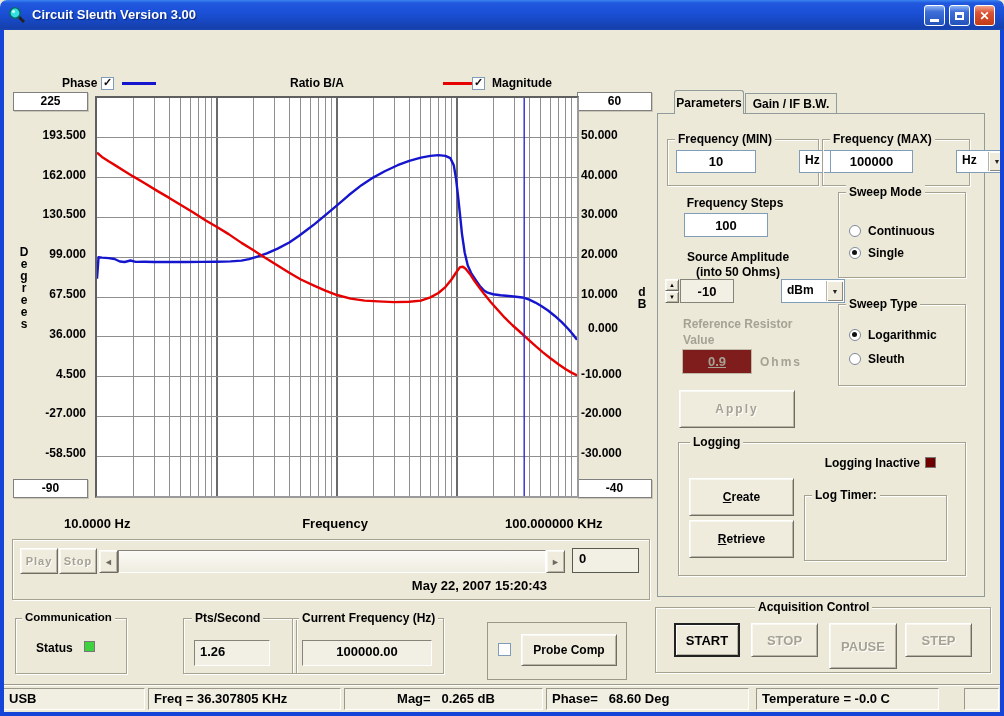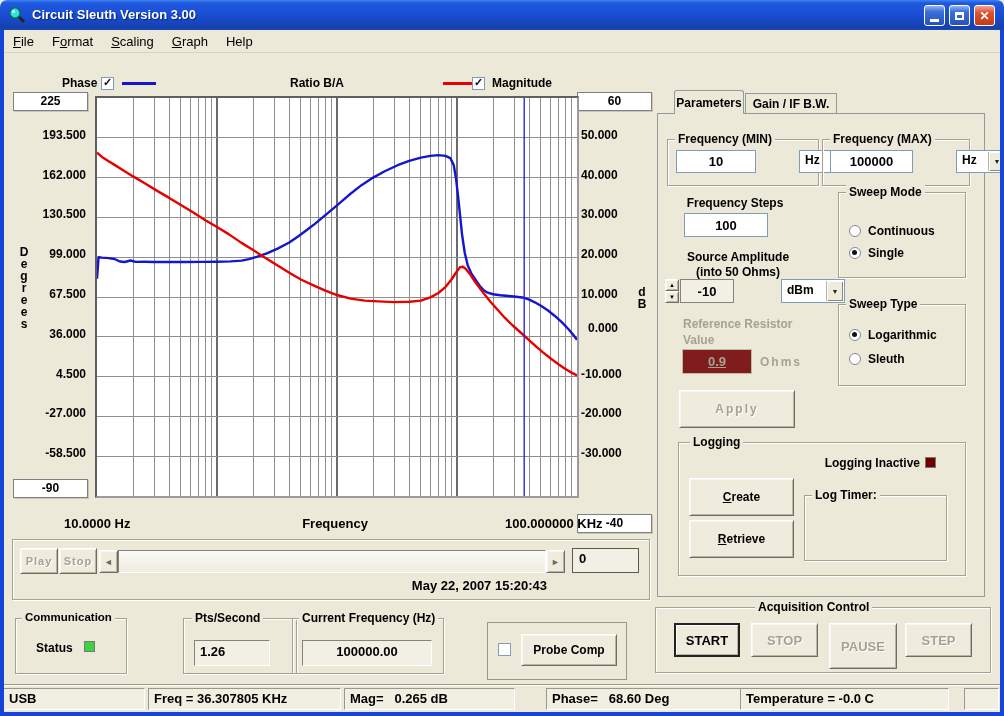--- a/index.html
+++ b/index.html
@@ -104,44 +104,37 @@
         <span></span>
       </div>
     <div class="tbtn blue" id="btn-max" style="left:949px;">
         <span></span>
       </div>
     <div class="tbtn" id="btn-close" style="left:974px;">
         <span>✕</span>
       </div>
   </div>
 
-  <div id="menubar">
-      <div class="menu-item"><u>F</u>ile</div>
-      <div class="menu-item">F<u>o</u>rmat</div>
-      <div class="menu-item"><u>S</u>caling</div>
-      <div class="menu-item"><u>G</u>raph</div>
-      <div class="menu-item">Help</div>
-    </div>
 
   <div class="frame-edge" id="frame-left"></div>
   <div class="frame-edge" id="frame-right"></div>
   <div class="frame-edge" id="frame-bottom"></div>
 
   <div class="lbl" style="left:62px; top:76px;">Phase</div>
   <div class="cb checked" style="left:101px; top:77px;"></div>
   <div class="legend-dash" style="left:122px; top:82px; background:#1515CE;"></div>
   <div class="lbl" style="left:272px; top:76px; width:90px; text-align:center;">Ratio B/A</div>
   <div class="legend-dash" style="left:443px; top:82px; background:#E60000;"></div>
   <div class="cb checked" style="left:472px; top:77px;"></div>
   <div class="lbl" style="left:492px; top:76px;">Magnitude</div>
 
   <div class="axisbox" style="left:13px; top:92px;">225</div>
   <div class="axisbox" style="left:13px; top:479px;">-90</div>
   <div class="axisbox" style="left:577px; top:92px;">60</div>
-  <div class="axisbox" style="left:577px; top:479px;margin-top:35px;">-40</div>
+  <div class="axisbox" style="left:577px; top:479px;">-40</div>
 
   <div id="left-ticks">
       <div class="tick l" style="left: 20px; top: 127.8px;">193.500</div>
       <div class="tick l" style="left: 20px; top: 167.6px;">162.000</div>
       <div class="tick l" style="left: 20px; top: 207.4px;">130.500</div>
       <div class="tick l" style="left: 20px; top: 247.2px;">99.000</div>
       <div class="tick l" style="left: 20px; top: 287px;">67.500</div>
       <div class="tick l" style="left: 20px; top: 326.8px;">36.000</div>
       <div class="tick l" style="left: 20px; top: 366.6px;">4.500</div>
       <div class="tick l" style="left: 20px; top: 406.4px;">-27.000</div>
@@ -319,18 +312,18 @@
   <div class="grp" style="left:655px; top:607px; width:334px; height:64px;"></div>
   <div class="grp-cap" style="left:755px; top:600px;">Acquisition Control</div>
   <div class="btn3d" style="left:674px; top:623px; width:66px; height:34px; border:2px solid #222; font-size:13px; box-shadow:inset 1px 1px 0 #fff, inset -1px -1px 0 #B9B5A5;">START</div>
   <div class="btn3d dis" style="left:751px; top:623px; width:67px; height:34px; font-size:13px;">STOP</div>
   <div class="btn3d dis" style="left:829px; top:623px; width:68px; height:46px; font-size:13px;">PAUSE</div>
   <div class="btn3d dis" style="left:905px; top:623px; width:67px; height:34px; font-size:13px;">STEP</div>
 
   <div id="statusbar">
       <div class="sseg" style="left: 3px; width: 142px;">USB</div>
       <div class="sseg" style="left: 148px; width: 193px;">Freq = 36.307805 KHz</div>
-      <div class="sseg" style="left: 344px; width: 171px;">Mag=   0.265 dB</div>
+      <div class="sseg" style="left: 344px; width: 199px; text-align: center;">Mag=   0.265 dB</div>
       <div class="sseg" style="left: 546px; width: 203px;">Phase=   68.60 Deg</div>
-      <div class="sseg" style="left: 740px; width: 209px;">Temperature = -0.0 C</div>
+      <div class="sseg" style="left: 756px; width: 183px;">Temperature = -0.0 C</div>
       <div class="sseg" style="left: 964px; width: 35px;"></div>
     </div>
 </div>
 
 </body></html>

